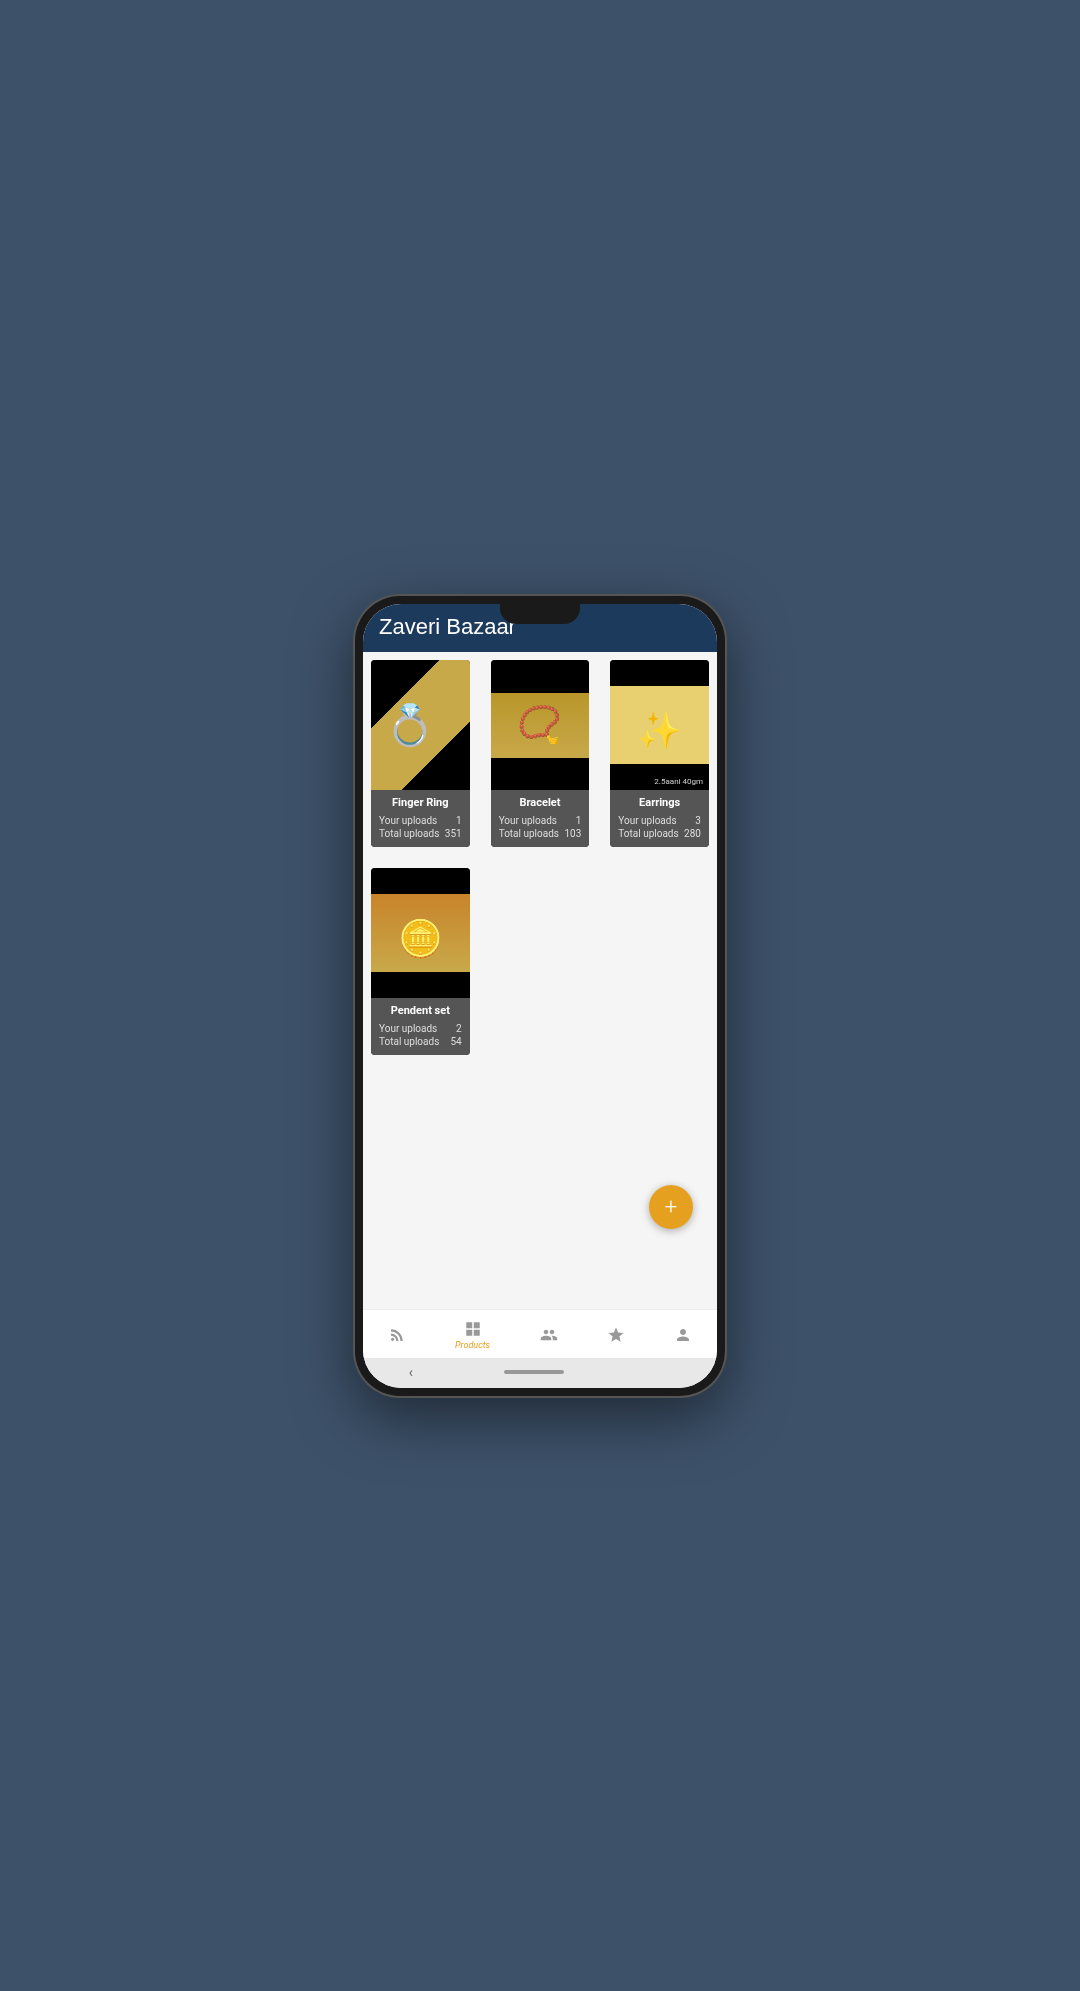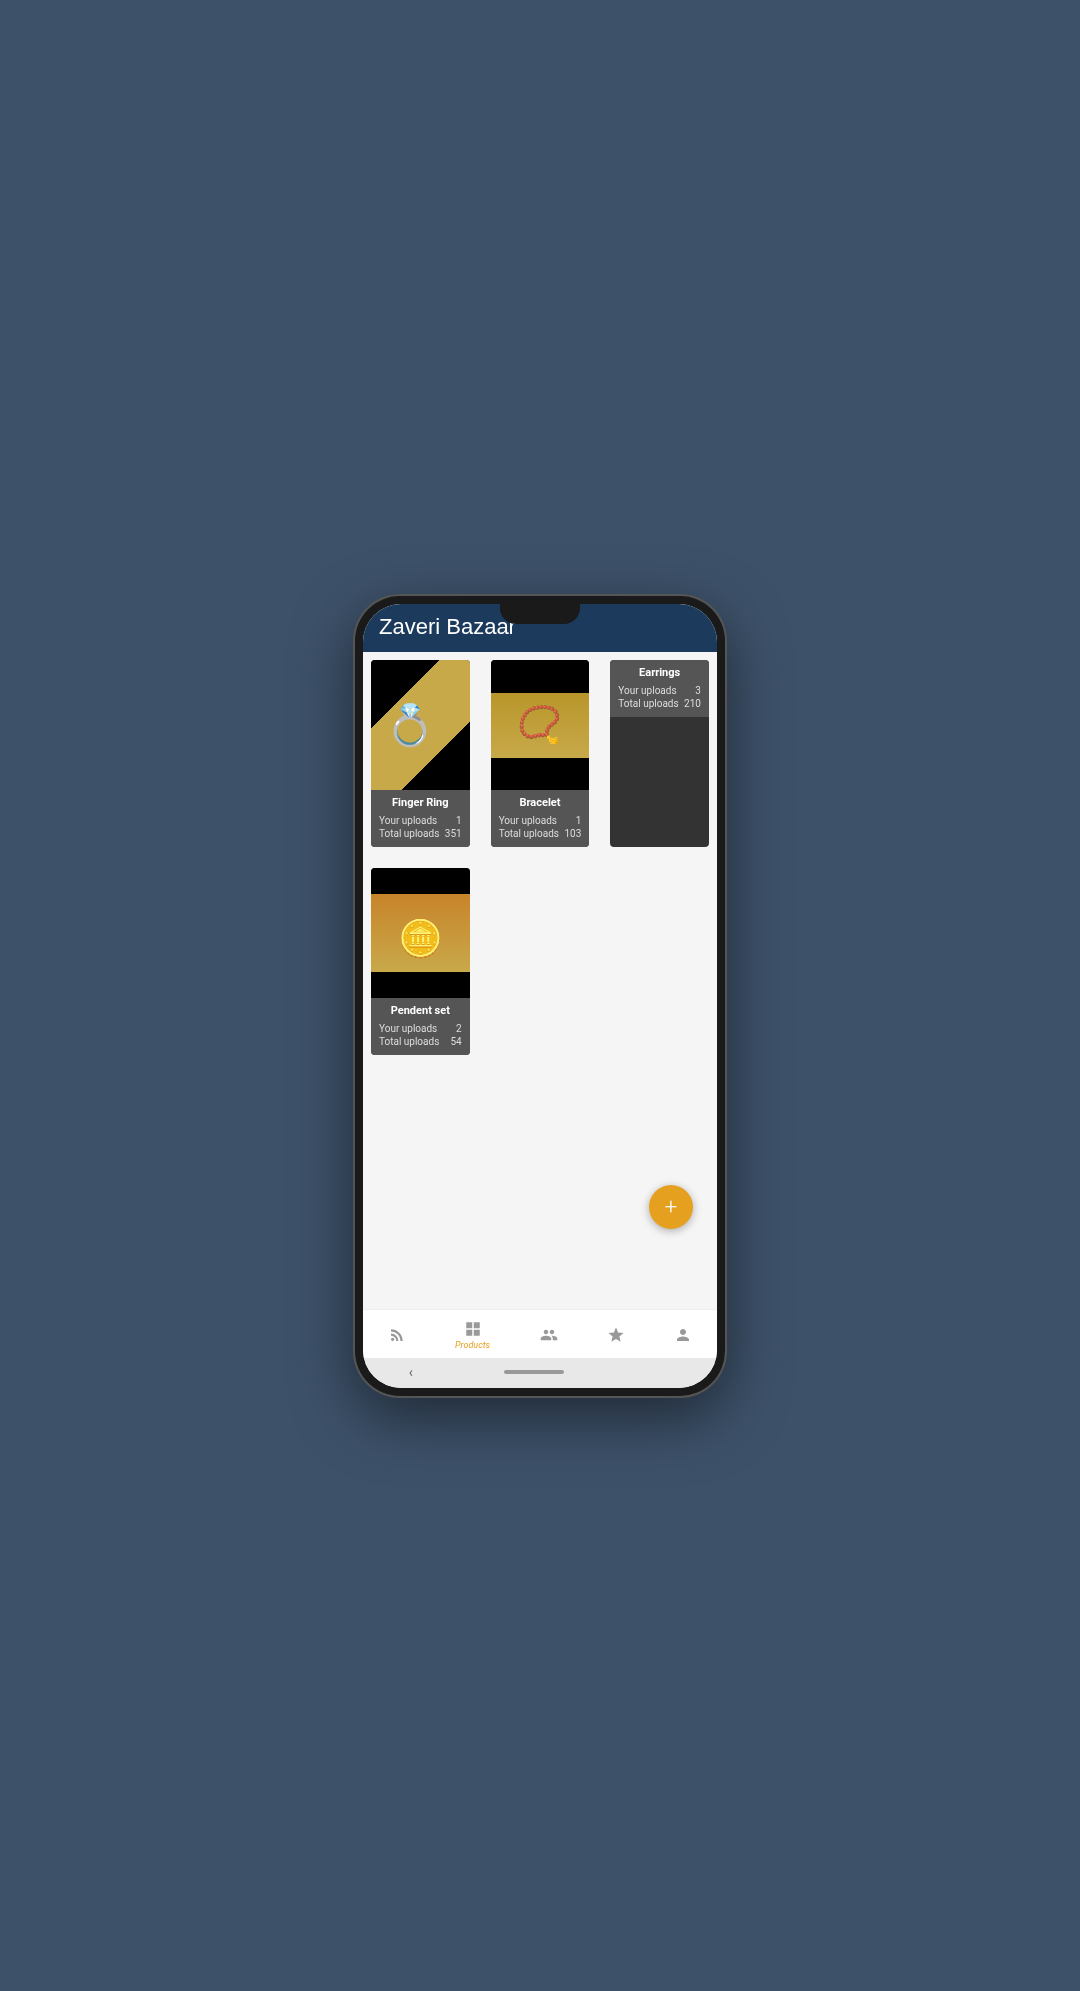--- a/index.html
+++ b/index.html
@@ -306,29 +306,32 @@
                 <span class="stat-label">Your uploads</span>
                 <span class="stat-value">1</span>
               </div>
               <div class="stat-row">
                 <span class="stat-label">Total uploads</span>
                 <span class="stat-value">103</span>
               </div>
             </div>
           </div>
           <div class="product-card">
+            <div class="product-image-container img-earrings">
+              <span class="image-label">2.5aani 40gm</span>
+            </div>
             <div class="product-info">
               <div class="product-name">Earrings</div>
               <div class="stat-row">
                 <span class="stat-label">Your uploads</span>
                 <span class="stat-value">3</span>
               </div>
               <div class="stat-row">
                 <span class="stat-label">Total uploads</span>
-                <span class="stat-value">210</span>
+                <span class="stat-value">280</span>
               </div>
             </div>
           </div>
           <div class="product-card">
             <div class="product-image-container img-pendant"></div>
             <div class="product-info">
               <div class="product-name">Pendent set</div>
               <div class="stat-row">
                 <span class="stat-label">Your uploads</span>
                 <span class="stat-value">2</span>

